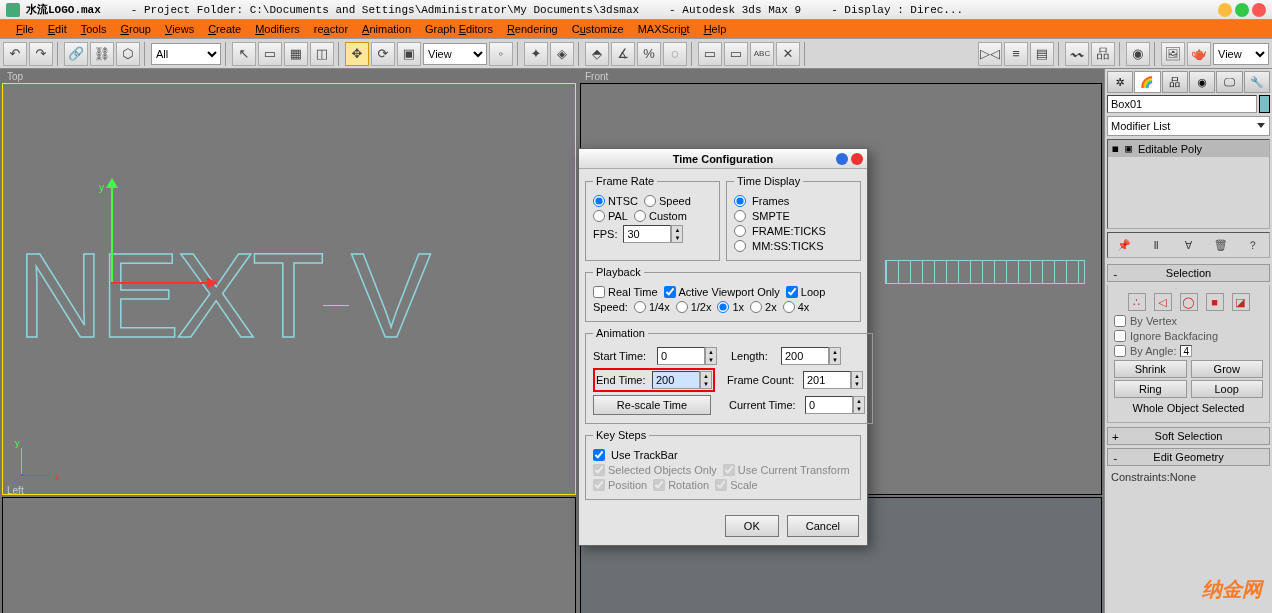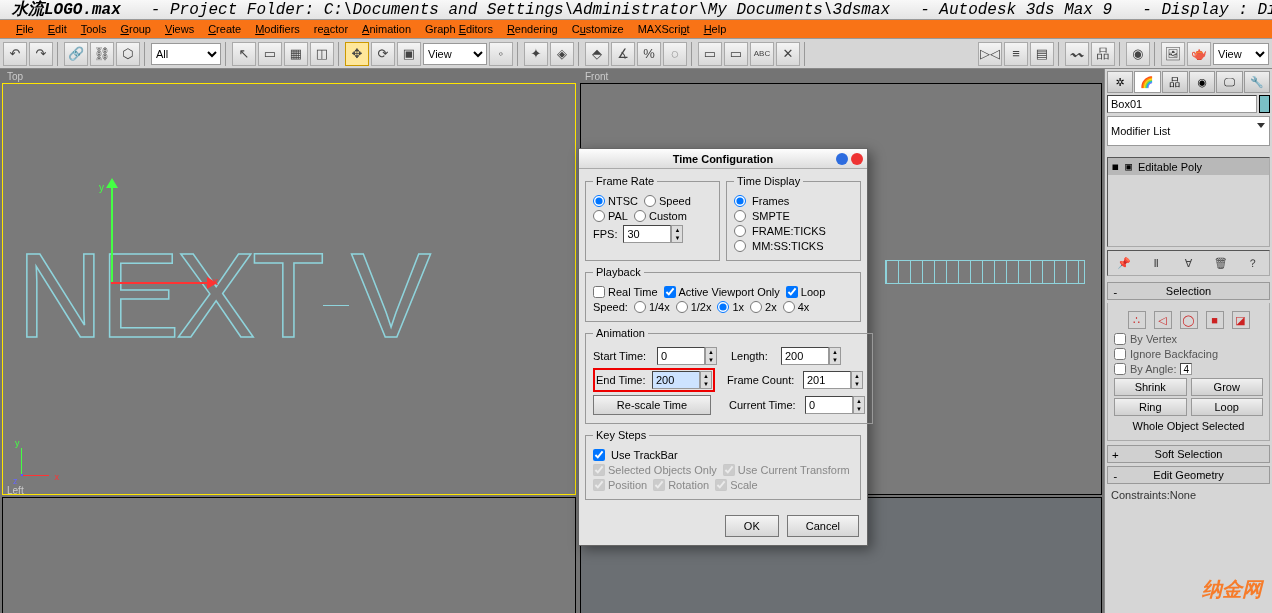--- a/index.html
+++ b/index.html
@@ -1,20 +1,20 @@
 <!DOCTYPE html>
 <html><head>
 <meta charset="utf-8">
 <style>
 * { margin:0; padding:0; box-sizing:border-box; font-family:"Tahoma","Arial",sans-serif; font-size:11px; }
 body { width:1272px; height:613px; background:#747474; overflow:hidden; position:relative; }
 
 .titlebar { height:20px; background:linear-gradient(#f8f8f8,#e4e4e4); display:flex; align-items:center; padding:0 6px; color:#000; border-bottom:1px solid #999; }
 .titlebar .icon { width:14px; height:14px; background:#4a7; margin-right:6px; border-radius:2px; }
-.title-seg { white-space:pre; font-family:"Courier New",monospace; font-size:16px;font-style:italic; }
+.title-seg { white-space:pre; font-family:"Courier New",monospace; font-size:11px; }
 .title-seg.fn { font-weight:bold; }
 .win-btns { margin-left:auto; display:flex; gap:3px; }
 .win-btns span { width:14px; height:14px; border-radius:50%; display:inline-block; }
 .wb-min{background:#fdbc40}.wb-max{background:#33c748}.wb-close{background:#fc5753}
 
 .menubar { height:19px; background:#f97316; display:flex; align-items:center; padding:0 16px; gap:14px; color:#000; border-bottom:1px solid #999; }
 .menubar span u{text-decoration:underline}
 .toolbar { height:30px; background:#d6d6d6; border-bottom:1px solid #888; display:flex; align-items:center; padding:0 3px; gap:2px; }
 .tb-btn{width:24px;height:24px;border:1px solid #aaa;background:linear-gradient(#f4f4f4,#d8d8d8);display:flex;align-items:center;justify-content:center;color:#444;font-size:13px}
 .tb-btn.active{background:#ffe79a;border-color:#c90}
@@ -47,21 +47,21 @@
 .next-text{position:absolute;left:14px;top:142px;font-family:sans-serif;font-size:120px;font-weight:300;color:transparent;-webkit-text-stroke:1.5px #8fd4dc;letter-spacing:-4px;white-space:nowrap;pointer-events:none}
 .next-text .dash{display:inline-block;width:26px;border-top:1.5px solid #8fd4dc;vertical-align:middle;margin:0 2px}
 
 .cmdpanel{position:absolute;right:0;top:69px;width:168px;bottom:0;background:#d6d6d6;border-left:1px solid #888;padding:2px;color:#000;overflow:hidden}
 .cmd-tabs{display:flex;height:22px;gap:1px;margin-bottom:2px}
 .cmd-tab{flex:1;border:1px solid #999;background:linear-gradient(#eee,#ccc);display:flex;align-items:center;justify-content:center}
 .cmd-tab.active{background:#fff}
 .name-row{display:flex;gap:2px;margin-bottom:3px}
 .name-row input{flex:1;height:18px;border:1px inset #999;padding:0 3px;background:#fff}
 .color-sw{width:18px;height:18px;background:#7abfc5;border:1px solid #000}
-.mod-list{width:100%;height:20px;border:1px solid #999;background:#fff;padding:14px 3px;margin-bottom:11px;display:flex;align-items:center;position:relative}
+.mod-list{width:100%;height:20px;border:1px solid #999;background:#fff;padding:4px 3px;margin-bottom:3px;display:flex;align-items:center;position:relative}
 .mod-list::after{content:"";position:absolute;right:4px;top:6px;border-top:5px solid #333;border-left:4px solid transparent;border-right:4px solid transparent}
 .stack{height:90px;background:#d6d6d6;border:1px inset #aaa;margin-bottom:3px}
 .stack-item{background:#b8b8b8;padding:2px 4px;color:#000;display:flex;gap:6px;align-items:center}
 .stack-item .plus{font-family:monospace}
 .stack-btns{display:flex;gap:8px;padding:4px;border:1px inset #aaa;margin-bottom:6px;height:26px;align-items:center;justify-content:space-around}
 .stack-btns span{width:18px;height:18px;display:flex;align-items:center;justify-content:center;color:#444}
 
 .rollout-hdr{height:18px;background:#d0d0d0;border:1px solid #999;text-align:center;line-height:16px;color:#000;margin-bottom:3px;position:relative}
 .rollout-hdr .pm{position:absolute;left:4px;top:2px;font-family:monospace}
 .rollout-body{padding:4px 6px;border-left:1px solid #aaa;border-right:1px solid #aaa;border-bottom:1px solid #aaa;margin-bottom:4px;color:#000}

